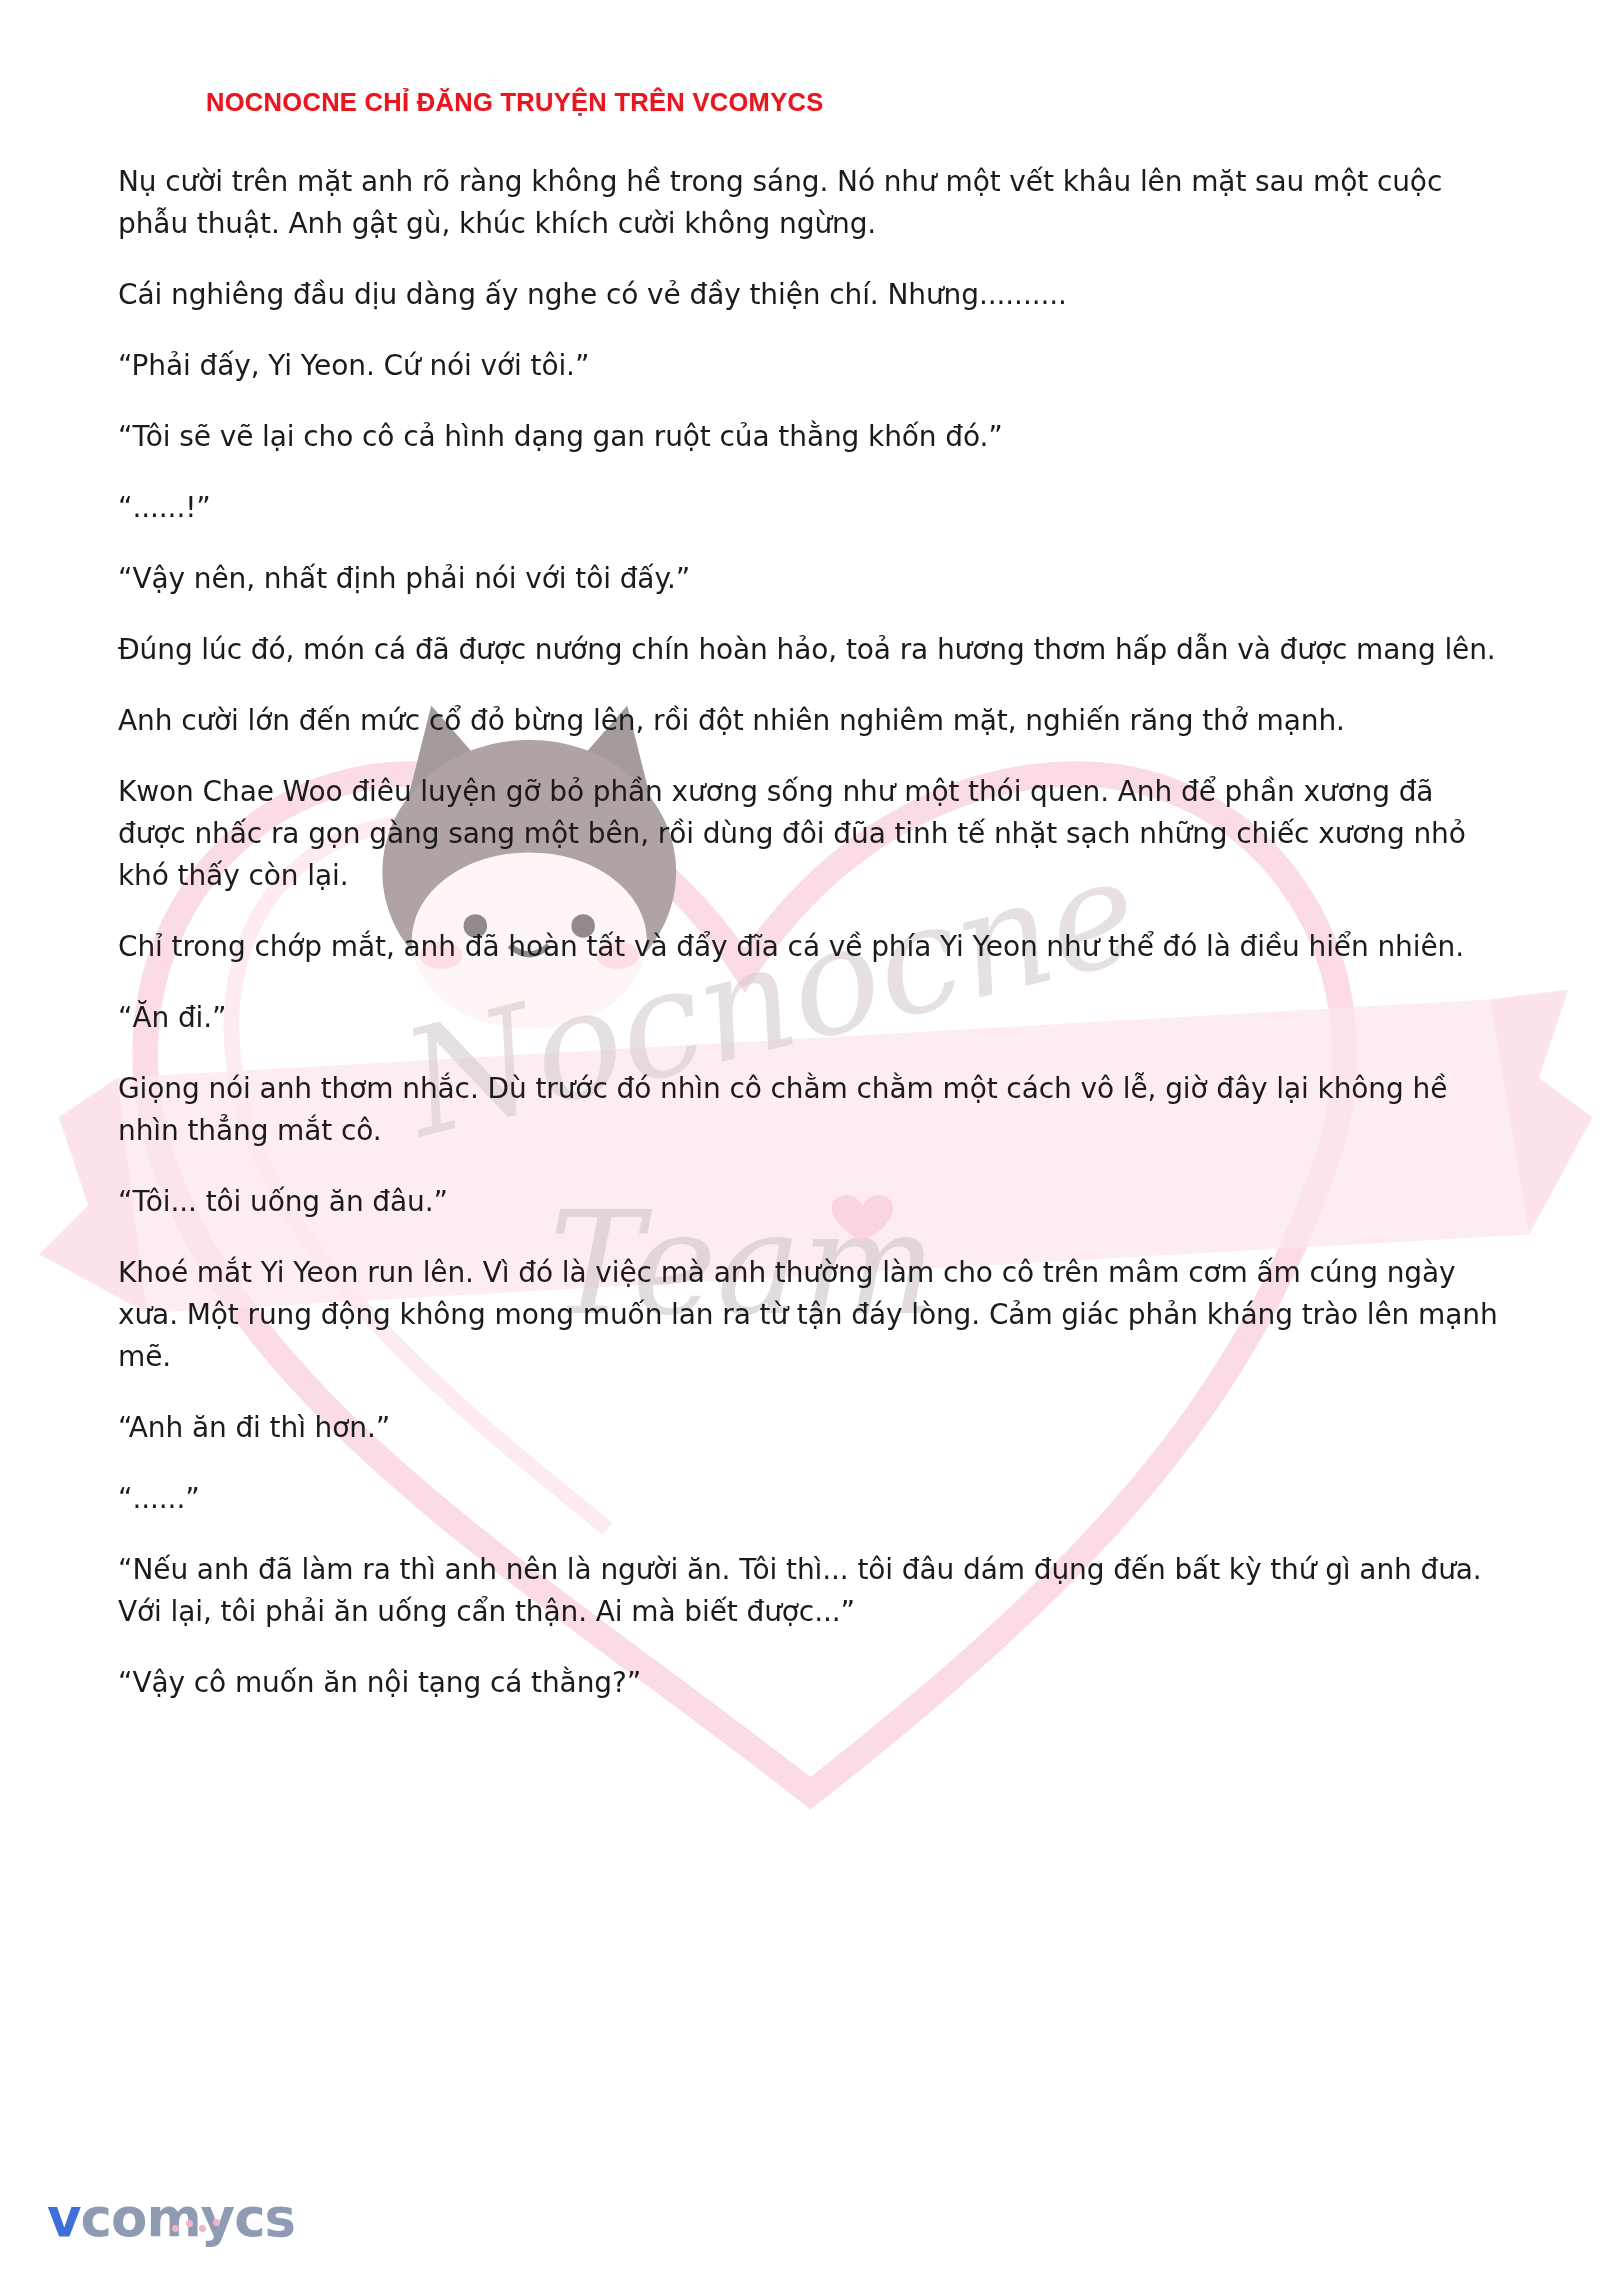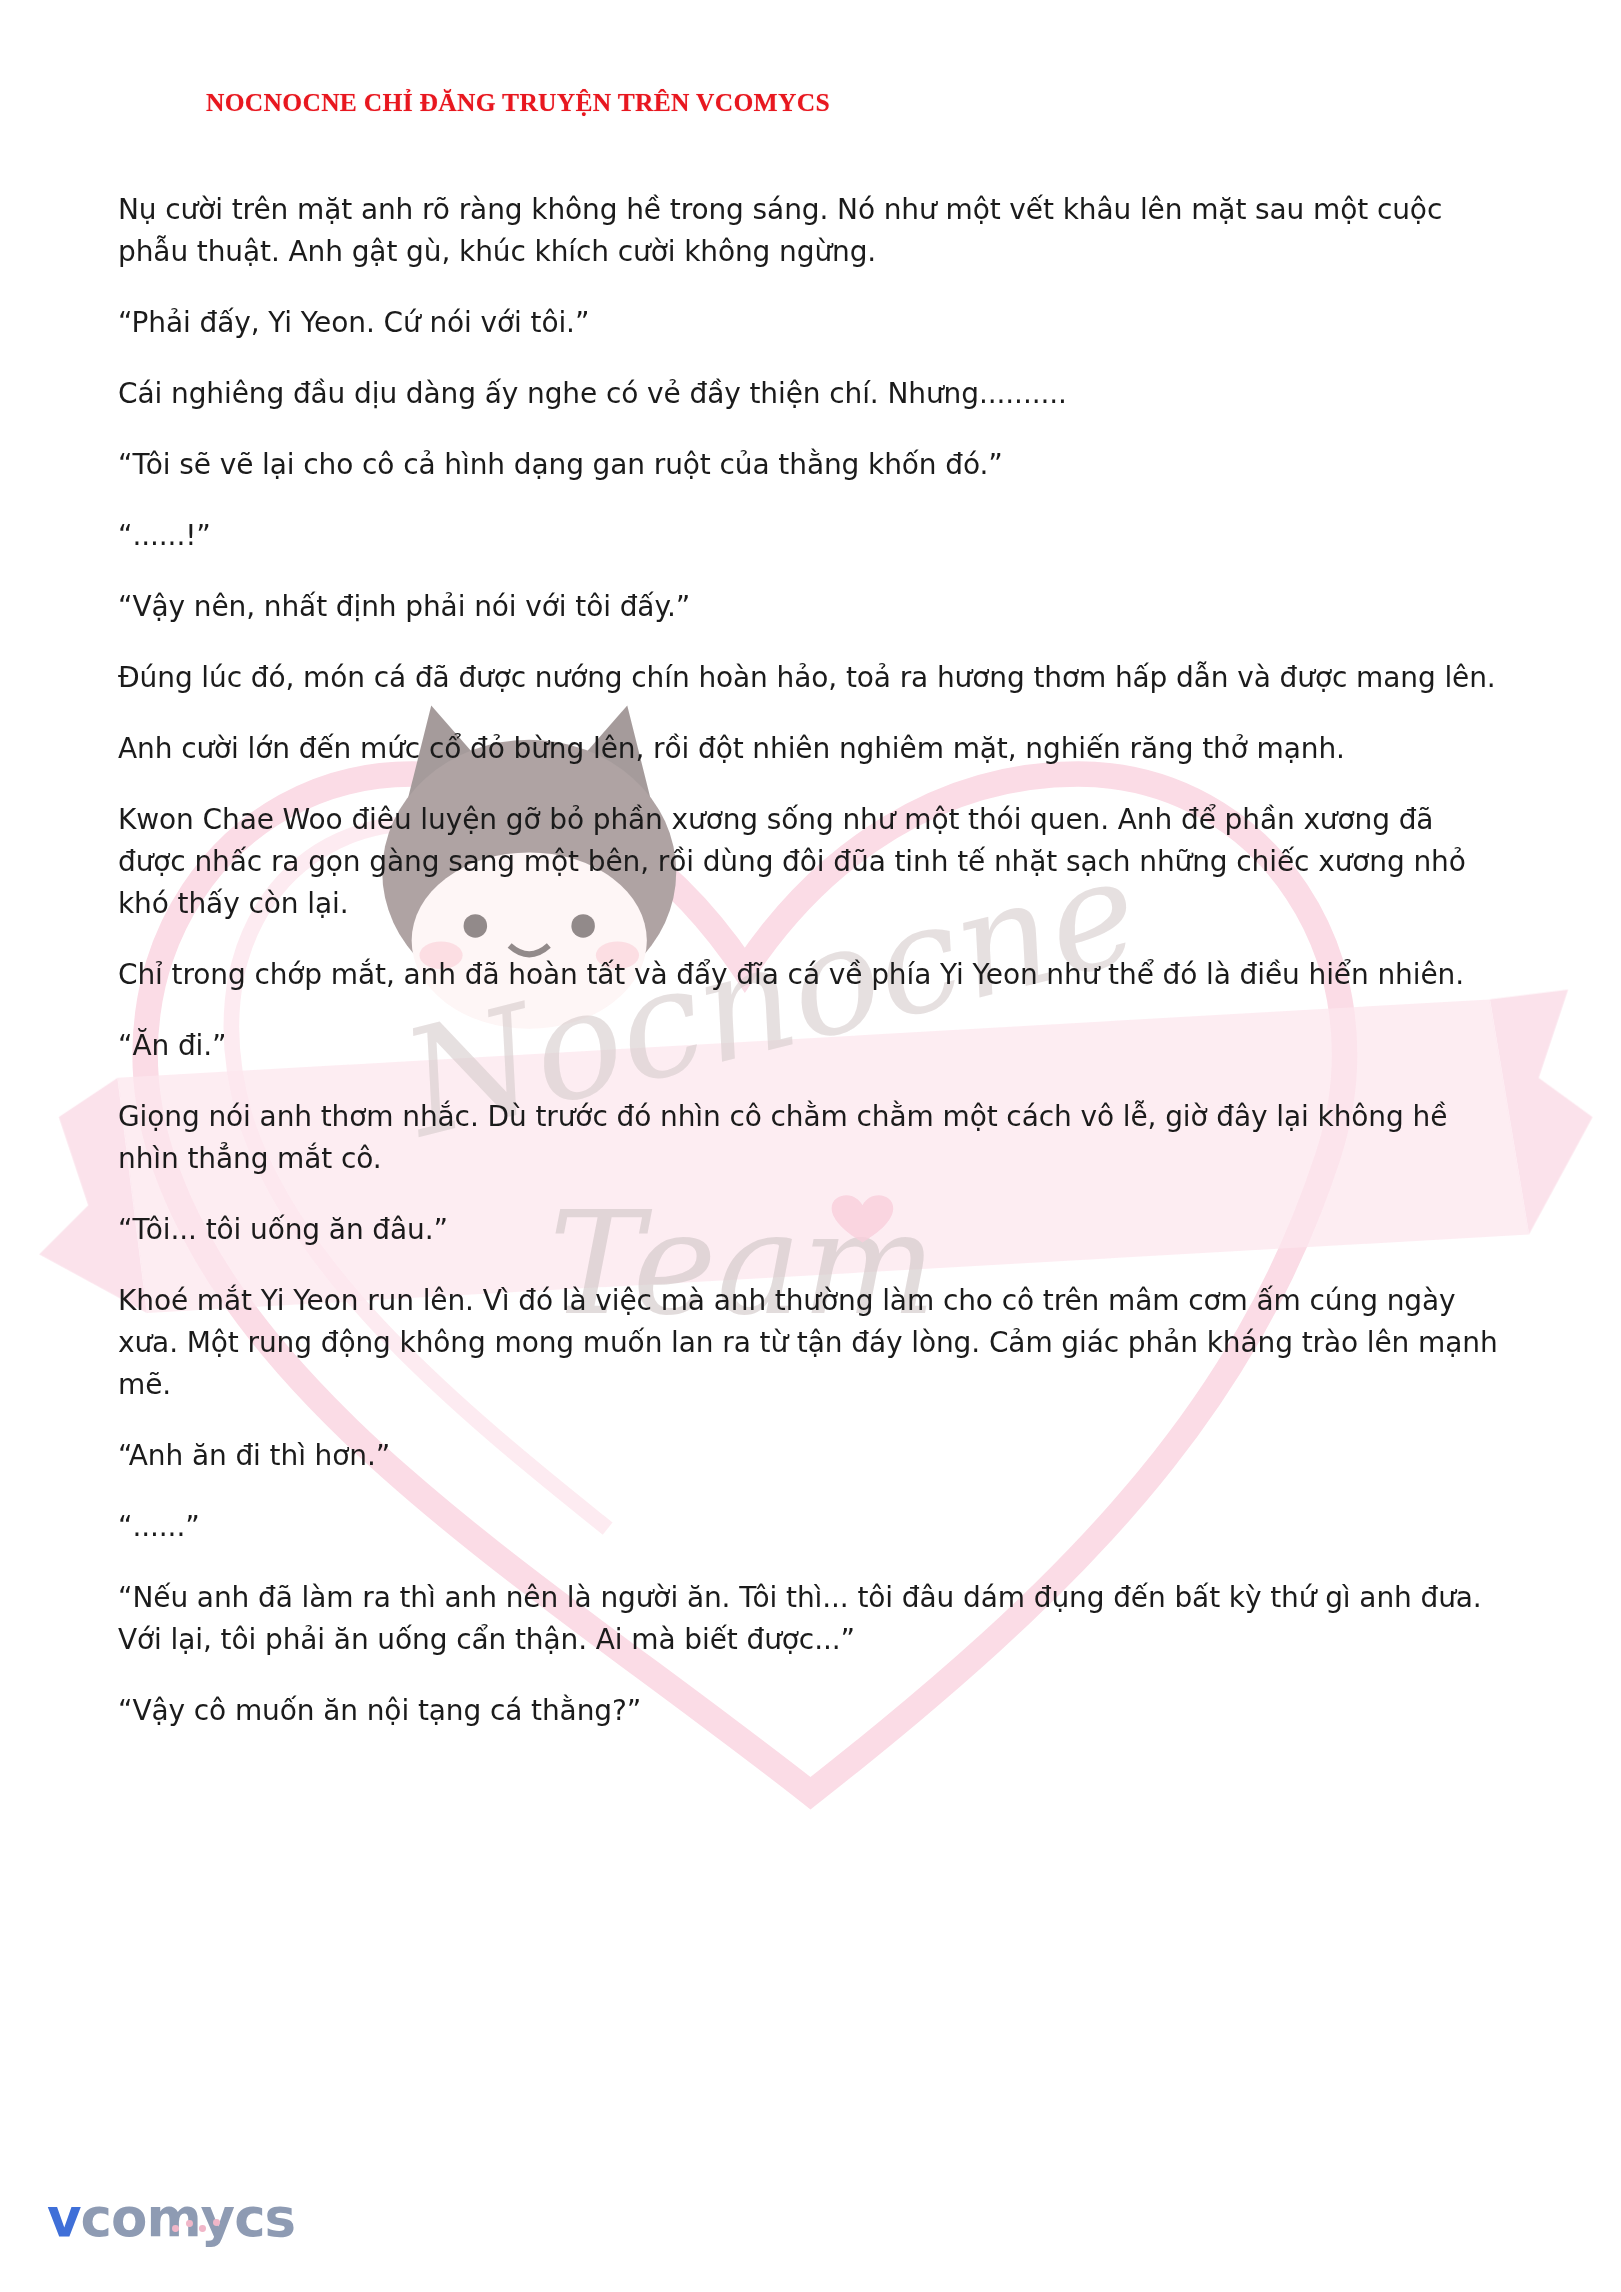--- a/index.html
+++ b/index.html
@@ -30,25 +30,25 @@
   
   .page {
     position: relative;
     z-index: 2;
     padding: 88px 118px 0 118px;
     box-sizing: border-box;
   }
 
   .doc-header {
     color: #e8171f;
-    font-family: Liberation Serif, serif;
+    font-family: Liberation Sans, sans-serif;
     font-weight: bold;
     font-size: 25.5px;
     letter-spacing: 0.3px;
-    margin: 0 0 71px 88px;
+    margin: 0 0 44px 88px;
     text-shadow: 0 0 1px rgba(232,23,31,.4);
   }
 
   .body-text p {
     font-size: 28px;
     line-height: 1.5;
     color: #1b1b1b;
     margin: 0 0 29px 0;
     font-family: "DejaVu Sans", sans-serif;
     letter-spacing: -0.1px;
@@ -122,22 +122,22 @@
     </g>
   </svg>
 </div>
 
 <div class="page">
 
   <div class="doc-header">NOCNOCNE CHỈ ĐĂNG TRUYỆN TRÊN VCOMYCS</div>
 
   <div class="body-text">
     <p>Nụ cười trên mặt anh rõ ràng không hề trong sáng. Nó như một vết khâu lên mặt sau một cuộc phẫu thuật. Anh gật gù, khúc khích cười không ngừng.</p>
+    <p>Cái nghiêng đầu dịu dàng ấy nghe có vẻ đầy thiện chí. Nhưng..........</p>
     <p>“Phải đấy, Yi Yeon. Cứ nói với tôi.”</p>
-    <p>Cái nghiêng đầu dịu dàng ấy nghe có vẻ đầy thiện chí. Nhưng..........</p>
     <p>“Tôi sẽ vẽ lại cho cô cả hình dạng gan ruột của thằng khốn đó.”</p>
     <p>“......!”</p>
     <p>“Vậy nên, nhất định phải nói với tôi đấy.”</p>
     <p>Đúng lúc đó, món cá đã được nướng chín hoàn hảo, toả ra hương thơm hấp dẫn và được mang lên.</p>
     <p>Anh cười lớn đến mức cổ đỏ bừng lên, rồi đột nhiên nghiêm mặt, nghiến răng thở mạnh.</p>
     <p>Kwon Chae Woo điêu luyện gỡ bỏ phần xương sống như một thói quen. Anh để phần xương đã được nhấc ra gọn gàng sang một bên, rồi dùng đôi đũa tinh tế nhặt sạch những chiếc xương nhỏ khó thấy còn lại.</p>
     <p>Chỉ trong chớp mắt, anh đã hoàn tất và đẩy đĩa cá về phía Yi Yeon như thể đó là điều hiển nhiên.</p>
     <p>“Ăn đi.”</p>
     <p>Giọng nói anh thơm nhắc. Dù trước đó nhìn cô chằm chằm một cách vô lễ, giờ đây lại không hề nhìn thẳng mắt cô.</p>
     <p>“Tôi... tôi uống ăn đâu.”</p>

